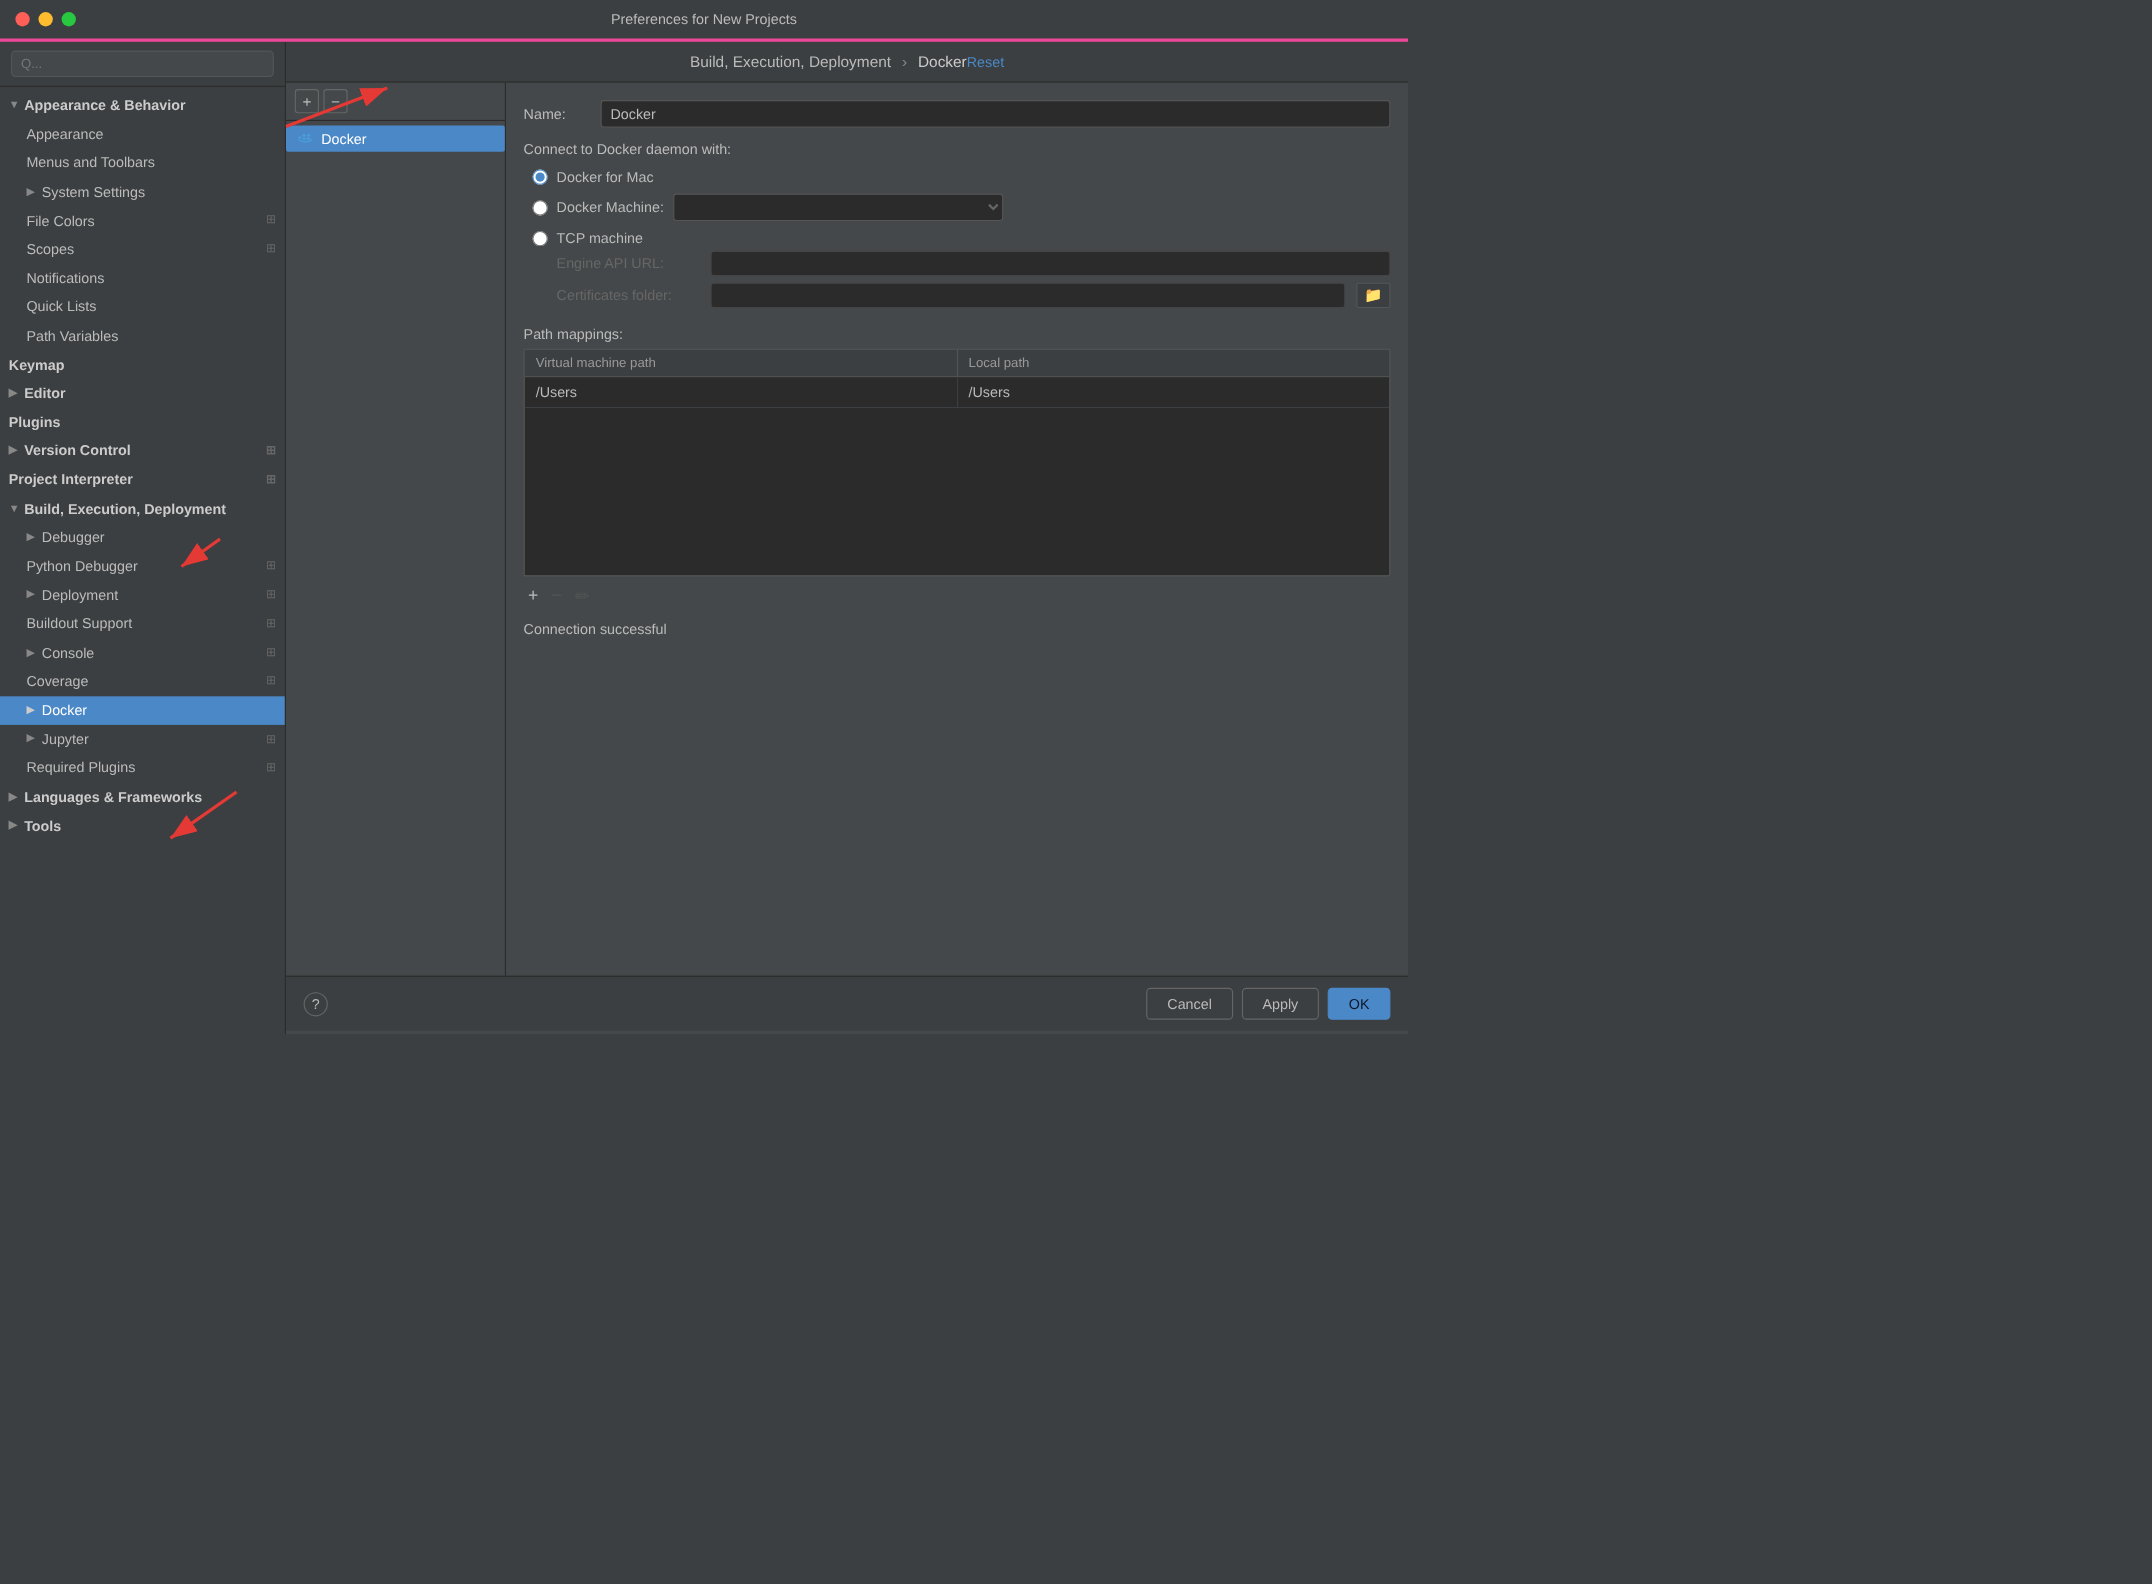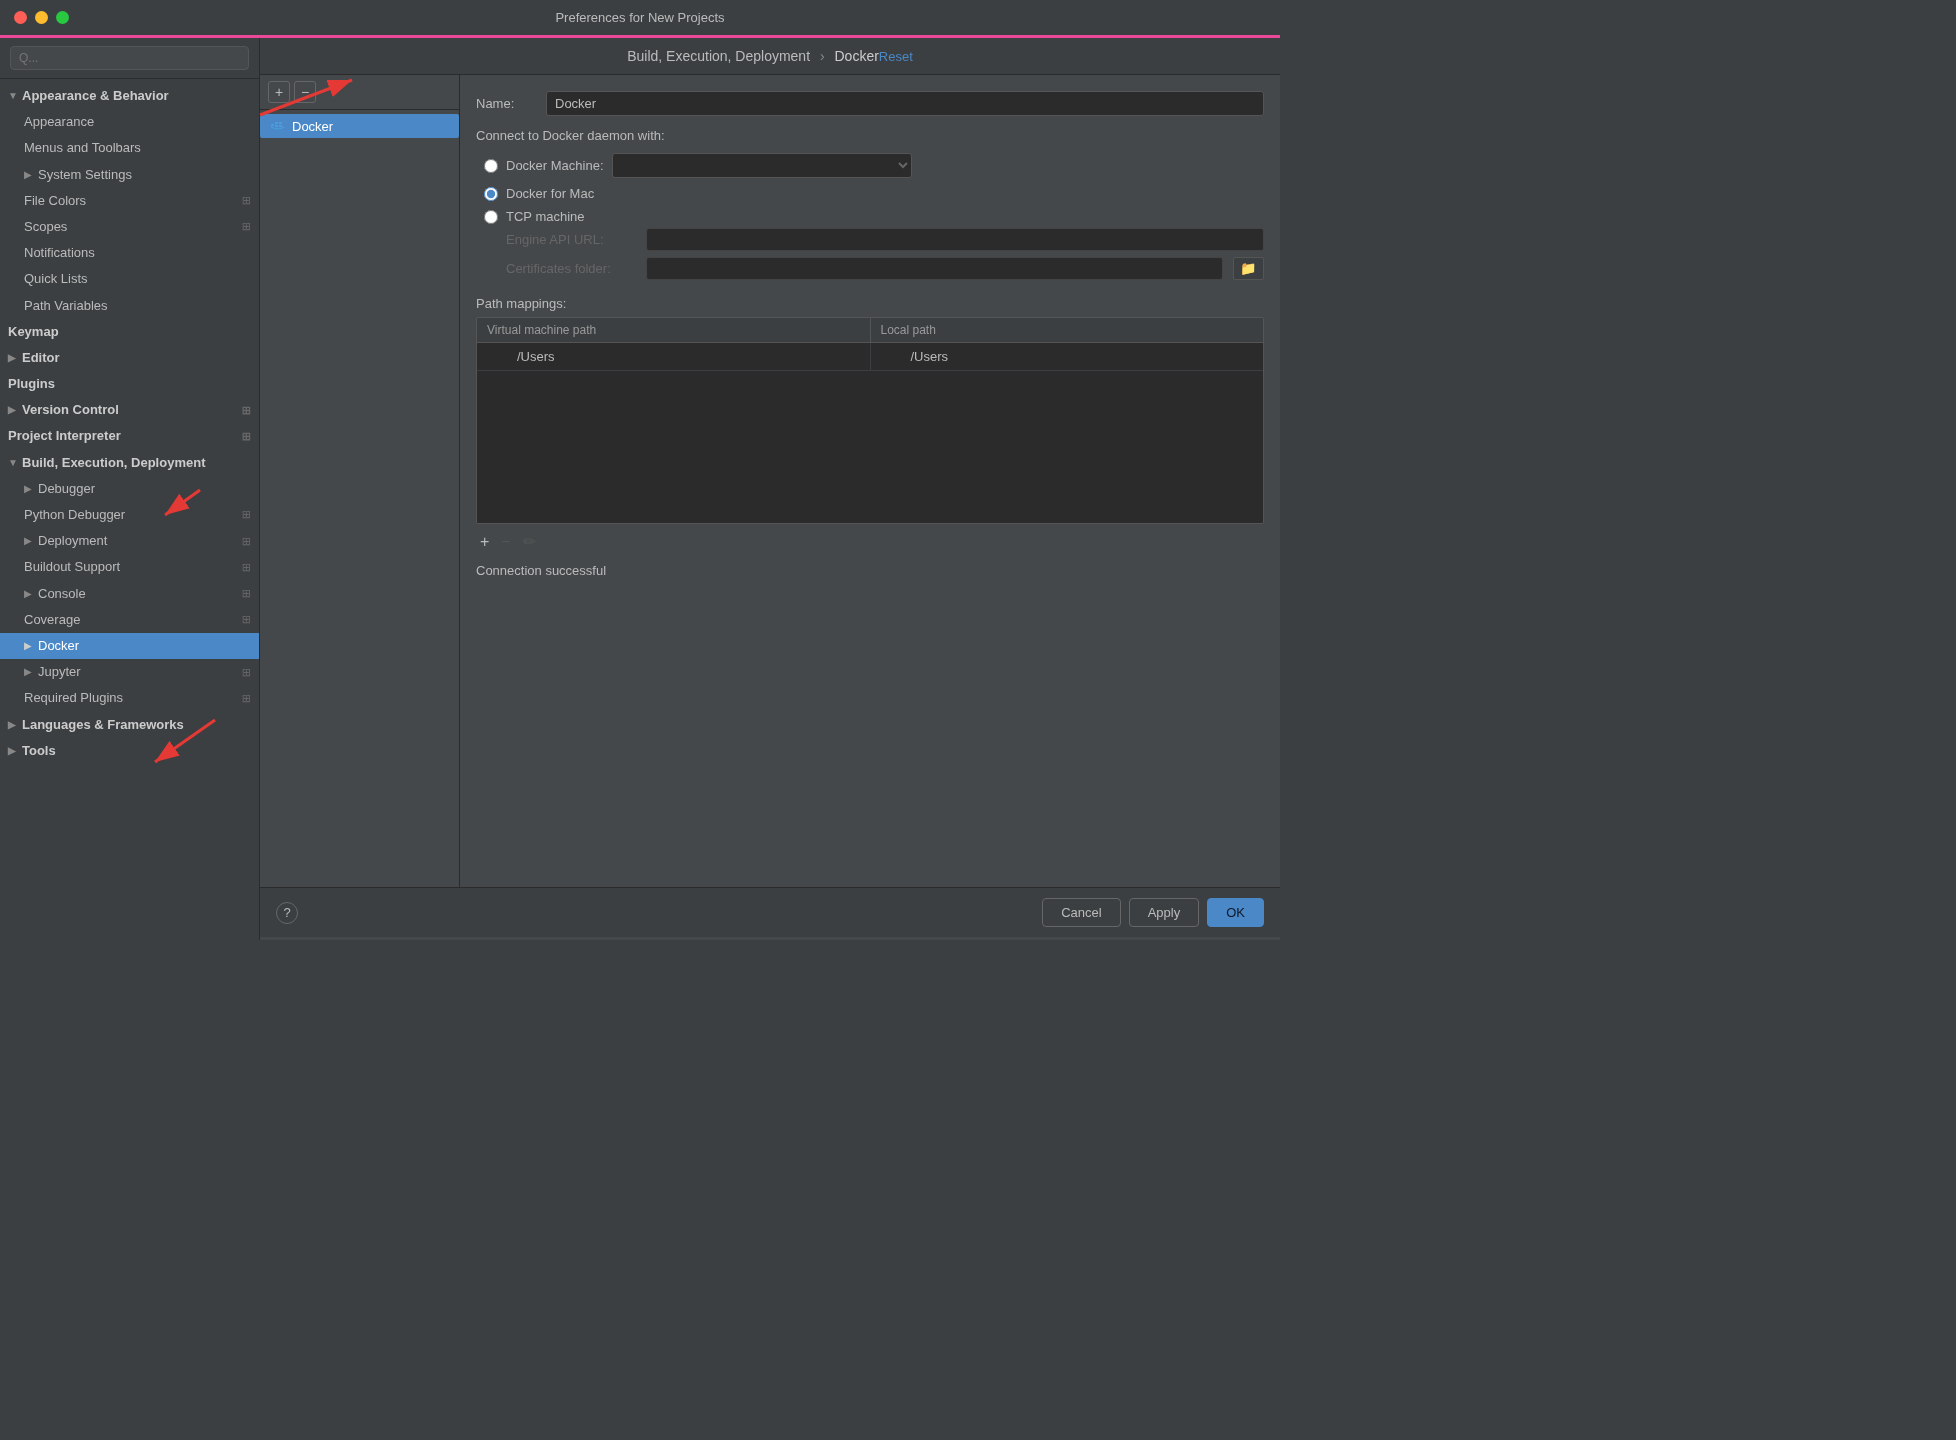--- a/index.html
+++ b/index.html
@@ -305,21 +305,20 @@
     .path-table-row {
       display: flex;
       border-bottom: 1px solid #3c3f41;
     }
     .path-table-cell {
       flex: 1;
       padding: 6px 10px;
       font-size: 13px;
       color: #bbb;
       border-right: 1px solid #3c3f41;
-      margin-left: 30px;
     }
     .path-table-cell:last-child { border-right: none; }
 
     
     .table-toolbar {
       display: flex;
       gap: 4px;
       padding: 6px 0;
       align-items: center;
     }
@@ -566,30 +565,30 @@
           <div class="form-row">
             <label class="form-label">Name:</label>
             <input type="text" class="form-input" value="Docker" style="">
           </div>
 
           <div class="section-title">Connect to Docker daemon with:</div>
 
           <div class="radio-group">
 
             <div class="radio-row">
+              <input type="radio" class="radio-input" name="docker-daemon" id="r-docker-mac" checked="" style="">
+              <label class="radio-label" for="r-docker-mac">Docker for Mac</label>
+            </div>
+
+            <div class="radio-row">
               <input type="radio" class="radio-input" name="docker-daemon" id="r-docker-machine" style="">
               <label class="radio-label" for="r-docker-machine">Docker Machine:</label>
               <select class="radio-select">
                 <option></option>
               </select>
-            </div>
-
-            <div class="radio-row">
-              <input type="radio" class="radio-input" name="docker-daemon" id="r-docker-mac" checked="" style="">
-              <label class="radio-label" for="r-docker-mac">Docker for Mac</label>
             </div>
 
             <div>
               <div class="radio-row">
                 <input type="radio" class="radio-input" name="docker-daemon" id="r-tcp-socket" style="">
                 <label class="radio-label" for="r-tcp-socket">TCP machine</label>
               </div>
               <div class="sub-row">
                 <div class="sub-form-row">
                   <span class="sub-label">Engine API URL:</span>

